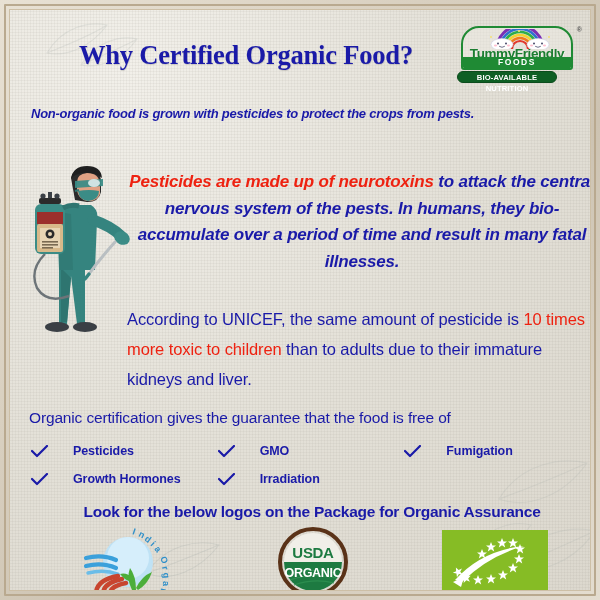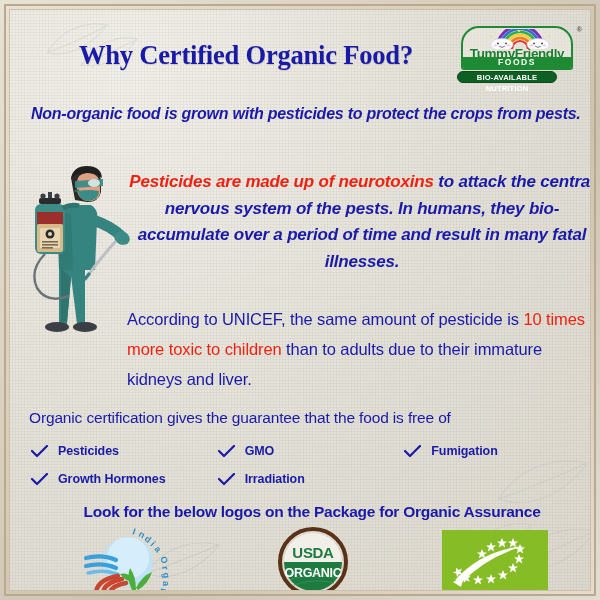--- a/index.html
+++ b/index.html
@@ -121,21 +121,21 @@
 
   
   .para{
     position:absolute;
     font-family:"Liberation Sans", sans-serif;
     color:#1a1aa8;
   }
 
   #intro-text{
     left:22px; top:92px; width:560px;
-    font-size:16px; line-height:25px;
+    font-size:13px; line-height:25px;
     font-style:italic; font-weight:bold;
     letter-spacing:-.25px;
   }
 
   #pesticide-text{
     left:118px; top:160px; width:470px;
     font-size:17px; line-height:26.5px;
     font-style:italic; font-weight:bold;
     letter-spacing:-.2px;
     text-align:center;
@@ -155,21 +155,21 @@
     font-size:15.5px; font-weight:normal; color:#1a1aa8;
     letter-spacing:-.15px;
   }
   #cert-grid{
     position:absolute; left:22px; top:428px; width:560px;
     display:grid;
     grid-template-columns:1fr 1fr 1fr;
     grid-auto-rows:28px;
     align-items:center;
   }
-  .cert-item{ display:flex; align-items:center; gap:10px; }
+  .cert-item{ display:flex; align-items:center; gap:25px; }
   .check-icon{ flex:none; width:17px; height:13px; }
   .cert-label{
     font-size:12.5px; font-weight:bold; color:#1a1aa8;
     letter-spacing:-.1px;
   }
 
   
   #footer-heading{
     position:absolute; left:20px; top:494px; width:566px;
     text-align:center;

